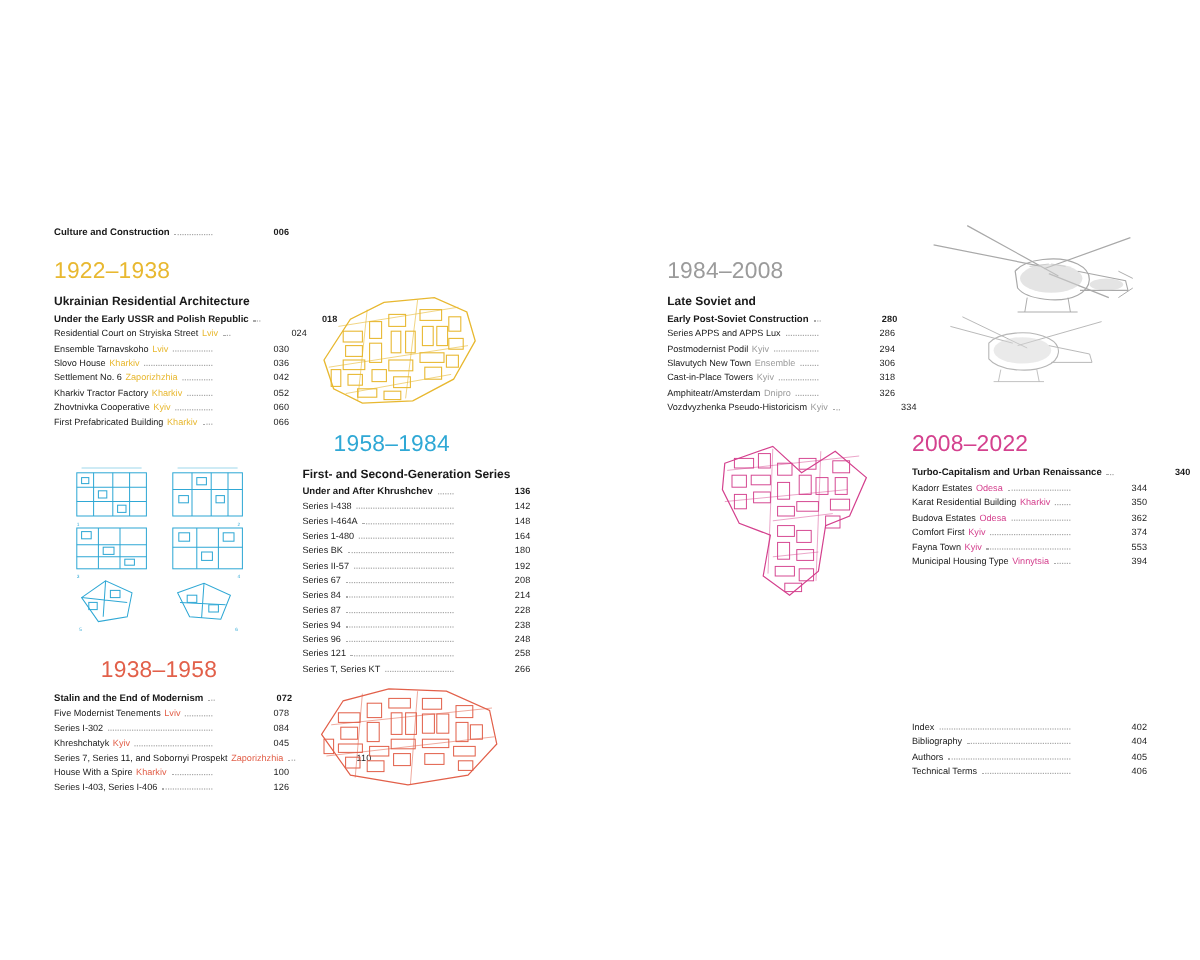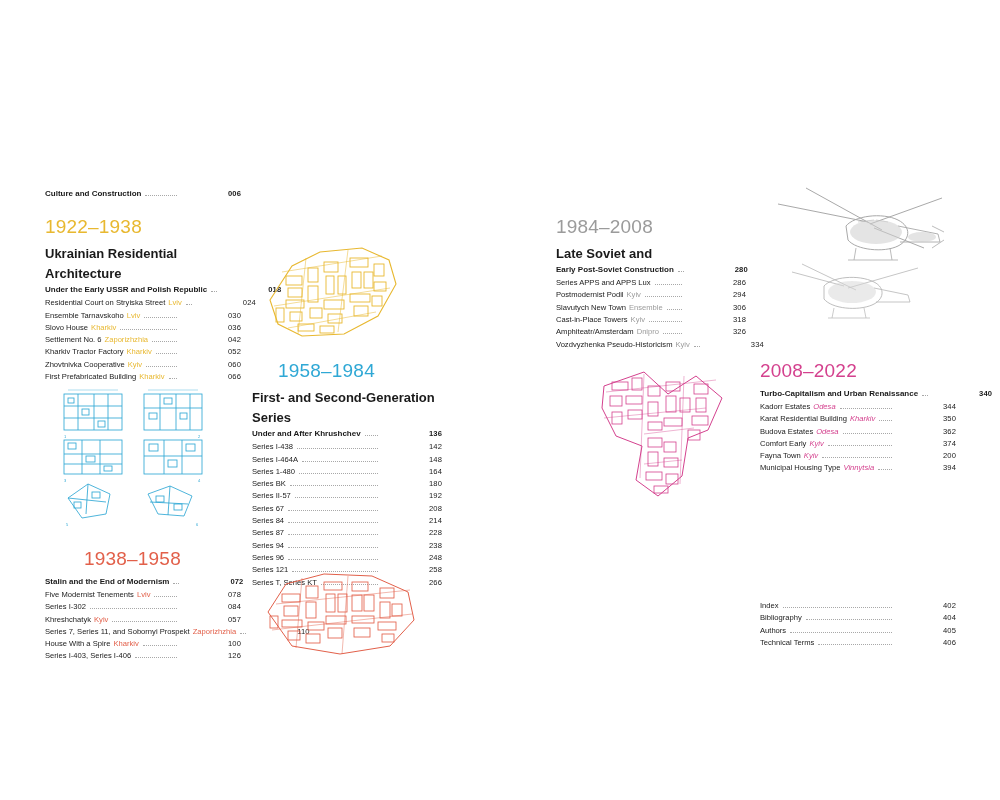--- a/index.html
+++ b/index.html
@@ -59,35 +59,35 @@
     flex: 0 0 auto;
     font-size: 7.6px;
     letter-spacing: 0.1px;
     padding-left: 48px;
   }
   .entry.head2 {
     font-weight: bold;
     font-size: 8px;
   }
   .sub-head {
-    font-size: 13px;
+    font-size: 10px;
     font-weight: bold;
     line-height: 1.55;
   }
 
   
   .c-yellow .era-title { color: #e8b830; }
   .c-yellow .place { color: #e8b830; }
   .c-red .era-title { color: #e2604a; margin-left: 39px; }
   .c-red .place { color: #e2604a; }
   .c-blue .era-title { color: #2fa8d5; margin-left: 26px; }
   .c-gray .era-title { color: #9b9b9b; }
   .c-gray .place { color: #9b9b9b; }
   .c-pink .era-title { color: #d4418e; }
-  .c-pink .place { color: #d4418e; font-style: italic; }
+  .c-pink .place { color: #d4418e; }
 
   
   #top-entry     { left: 45px;  top: 188px;  width: 196px; }
   #block-1922    { left: 45px;  top: 216px;  width: 196px; }
   #block-1938    { left: 45px;  top: 548px;  width: 196px; }
   #block-1958    { left: 252px; top: 360px;  width: 190px; }
   #block-1984    { left: 556px; top: 216px;  width: 190px; }
   #block-2008    { left: 760px; top: 360px;  width: 196px; }
   #back-matter   { left: 760px; top: 600px;  width: 196px; }
 
@@ -183,21 +183,21 @@
     <div class="entry">
       <span class="label">Series I-302</span>
 
       <span class="leader"></span>
       <span class="page-num">084</span>
     </div>
     <div class="entry">
       <span class="label">Khreshchatyk</span>
       <span class="place">Kyiv</span>
       <span class="leader"></span>
-      <span class="page-num">057</span>
+      <span class="page-num">045</span>
     </div>
     <div class="entry">
       <span class="label">Series 7, Series 11, and Sobornyi Prospekt</span>
       <span class="place">Zaporizhzhia</span>
       <span class="leader"></span>
       <span class="page-num">110</span>
     </div>
     <div class="entry">
       <span class="label">House With a Spire</span>
       <span class="place">Kharkiv</span>
@@ -347,30 +347,30 @@
       <span class="leader"></span>
       <span class="page-num">350</span>
     </div>
     <div class="entry">
       <span class="label">Budova Estates</span>
       <span class="place">Odesa</span>
       <span class="leader"></span>
       <span class="page-num">362</span>
     </div>
     <div class="entry">
-      <span class="label">Comfort Early</span>
+      <span class="label">Comfort First</span>
       <span class="place">Kyiv</span>
       <span class="leader"></span>
       <span class="page-num">374</span>
     </div>
     <div class="entry">
       <span class="label">Fayna Town</span>
       <span class="place">Kyiv</span>
       <span class="leader"></span>
-      <span class="page-num">200</span>
+      <span class="page-num">553</span>
     </div>
     <div class="entry">
       <span class="label">Municipal Housing Type</span>
       <span class="place">Vinnytsia</span>
       <span class="leader"></span>
       <span class="page-num">394</span>
     </div>
   </div>
 
   <div class="block" id="back-matter">

